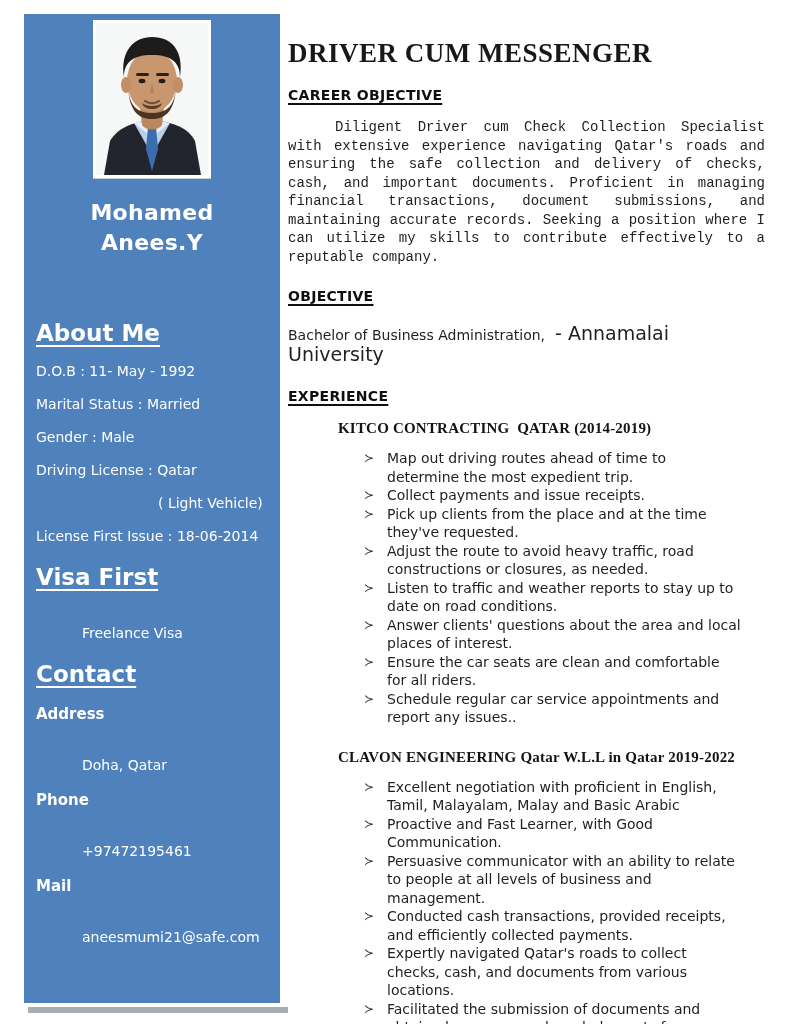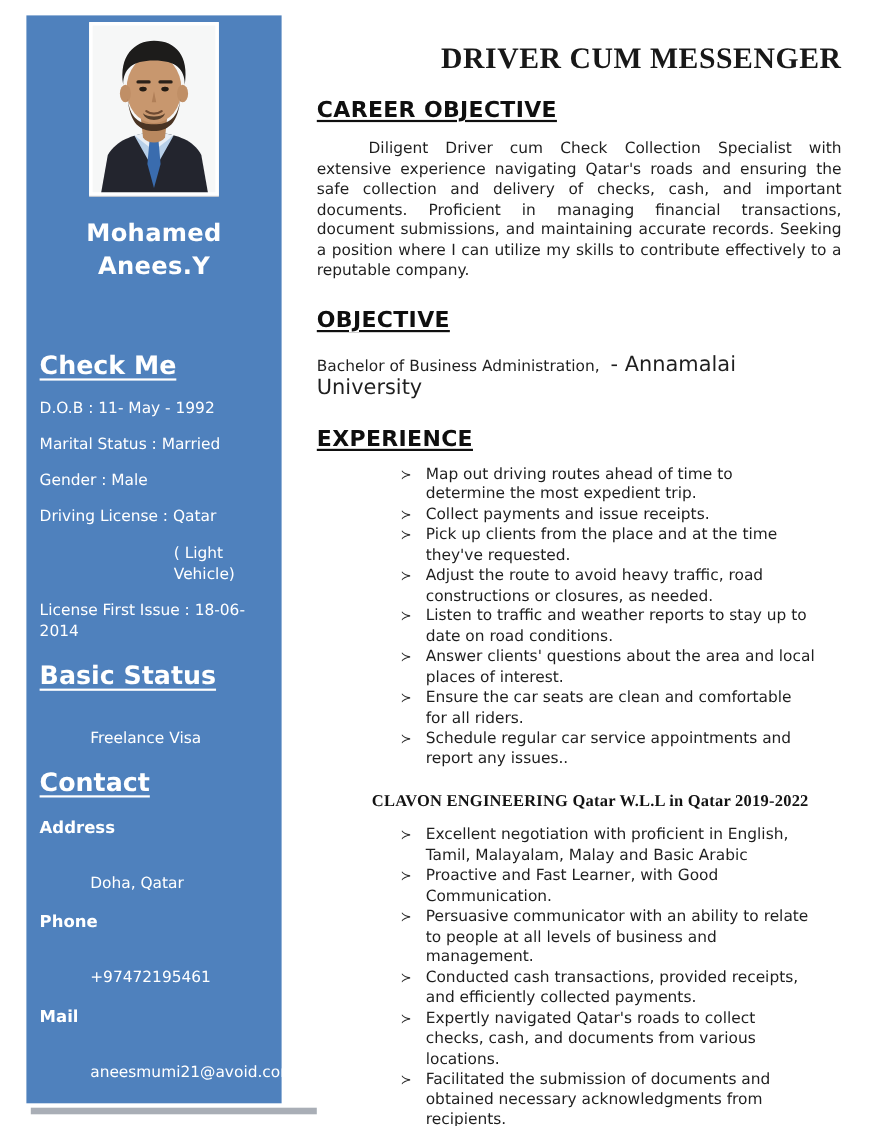--- a/index.html
+++ b/index.html
@@ -8,21 +8,21 @@
     --main-text:#1f1f1f;
     --heading-text:#0f0f0f;
     --shadow-bar:#a9aeb6;
   }
   *{margin:0;padding:0;box-sizing:border-box;}
   html,body{width:791px;height:1024px;background:#ffffff;overflow:hidden;}
   body{font-family:"DejaVu Sans", sans-serif;color:var(--main-text);position:relative;}
 
   
   .sidebar{
-    position:absolute;left:24px;top:14px;width:232px;height:989px;
+    position:absolute;left:24px;top:14px;width:256px;height:989px;
     background:var(--sidebar-bg);color:var(--sidebar-text);
     padding:0 12px;
   }
   .sidebar-shadow{
     position:absolute;left:28px;top:1007px;width:260px;height:6px;
     background:var(--shadow-bar);
   }
   .photo-frame{
     width:118px;height:158px;background:#ffffff;margin:6px auto 0;
     padding:3px;box-shadow:0 1px 0 #c9cdd2;
@@ -40,34 +40,34 @@
   .side-h.visa{margin-top:16px;}
   .side-h.contact{margin-top:16px;}
   .field{font-size:14px;line-height:19px;margin-top:14px;}
   .field.note{padding-left:122px;}
   .indent-val{font-size:14px;line-height:19px;margin-top:32px;padding-left:46px;}
   .side-label{font-size:15px;font-weight:bold;line-height:19px;margin-top:16px;}
 
   
   .main{position:absolute;left:288px;top:0;width:477px;}
   .doc-title{
-    margin-top:38px;text-align:right;
+    margin-top:38px;text-align:left;
     font-family:"Liberation Serif", serif;font-size:27px;font-weight:bold;
     letter-spacing:0.5px;color:#181818;
   }
   .h2{
-    margin-top:18px;font-size:20px;font-weight:bold;letter-spacing:0.3px;
+    margin-top:18px;font-size:14px;font-weight:bold;letter-spacing:0.3px;
     color:var(--heading-text);
     text-decoration:underline;text-decoration-thickness:2px;text-underline-offset:3px;
   }
   .h2.education{margin-top:22px;}
   .h2.experience{margin-top:22px;}
   .objective{
     margin-top:15px;font-size:14px;line-height:18.5px;
-    text-align:justify;text-indent:47px;
+    text-align:justify;text-indent:47px;font-family:Liberation Mono, monospace;
   }
   .education-line{margin-top:20px;font-size:14px;line-height:19px;}
   .education-line .institution{font-size:19px;margin-left:10px;}
   .job-title{
     margin:16px 0 0 50px;
     font-family:"Liberation Serif", serif;font-size:15px;font-weight:bold;
     letter-spacing:0.2px;color:#131313;white-space:pre-wrap;
   }
   .job-title.second{margin-top:22px;}
   ul.bullets{
@@ -119,55 +119,56 @@
       <path d="M56 60 L54 70 L58 70 Z" fill="#b07f58"></path>
       <path d="M49 78 C53 81 59 81 63 78" stroke="#6e4a31" stroke-width="2" fill="none" stroke-linecap="round"></path>
     </svg>
   </div>
 
   <div class="name">
     <div>Mohamed</div>
     <div>Anees.Y</div>
   </div>
 
-  <div class="side-h about">Check Me</div>
+  <div class="side-h about">About Me</div>
   <div class="field">D.O.B : 11- May - 1992</div>
   <div class="field">Marital Status : Married</div>
   <div class="field">Gender : Male</div>
   <div class="field">Driving License : Qatar</div>
   <div class="field note">( Light Vehicle)</div>
   <div class="field">License First Issue : 18-06-2014</div>
 
-  <div class="side-h visa">Basic Status</div>
+  <div class="side-h visa">Visa First</div>
   <div class="indent-val">Freelance Visa</div>
 
   <div class="side-h contact">Contact</div>
   <div class="side-label">Address</div>
   <div class="indent-val">Doha, Qatar</div>
   <div class="side-label">Phone</div>
   <div class="indent-val">+97472195461</div>
   <div class="side-label">Mail</div>
-  <div class="indent-val">aneesmumi21@avoid.com</div>
+  <div class="indent-val">aneesmumi21@safe.com</div>
 
 </aside>
 <div class="sidebar-shadow"></div>
 
 <main class="main">
 
   <h1 class="doc-title">DRIVER CUM MESSENGER</h1>
 
   <div class="h2">CAREER OBJECTIVE</div>
   <p class="objective">Diligent Driver cum Check Collection Specialist with extensive experience navigating Qatar's roads and ensuring the safe collection and delivery of checks, cash, and important documents. Proficient in managing financial transactions, document submissions, and maintaining accurate records. Seeking a position where I can utilize my skills to contribute effectively to a reputable company.</p>
 
   <div class="h2 education">OBJECTIVE</div>
   <p class="education-line"><span>Bachelor of Business Administration,</span><span class="institution">- Annamalai University</span></p>
 
   <div class="h2 experience">EXPERIENCE</div>
 
   <div>
+    <div class="job-title">KITCO CONTRACTING  QATAR (2014-2019)</div>
     <ul class="bullets">
       <li>Map out driving routes ahead of time to determine the most expedient trip.</li>
       <li>Collect payments and issue receipts.</li>
       <li>Pick up clients from the place and at the time they've requested.</li>
       <li>Adjust the route to avoid heavy traffic, road constructions or closures, as needed.</li>
       <li>Listen to traffic and weather reports to stay up to date on road conditions.</li>
       <li>Answer clients' questions about the area and local places of interest.</li>
       <li>Ensure the car seats are clean and comfortable for all riders.</li>
       <li>Schedule regular car service appointments and report any issues..</li>
     </ul>

